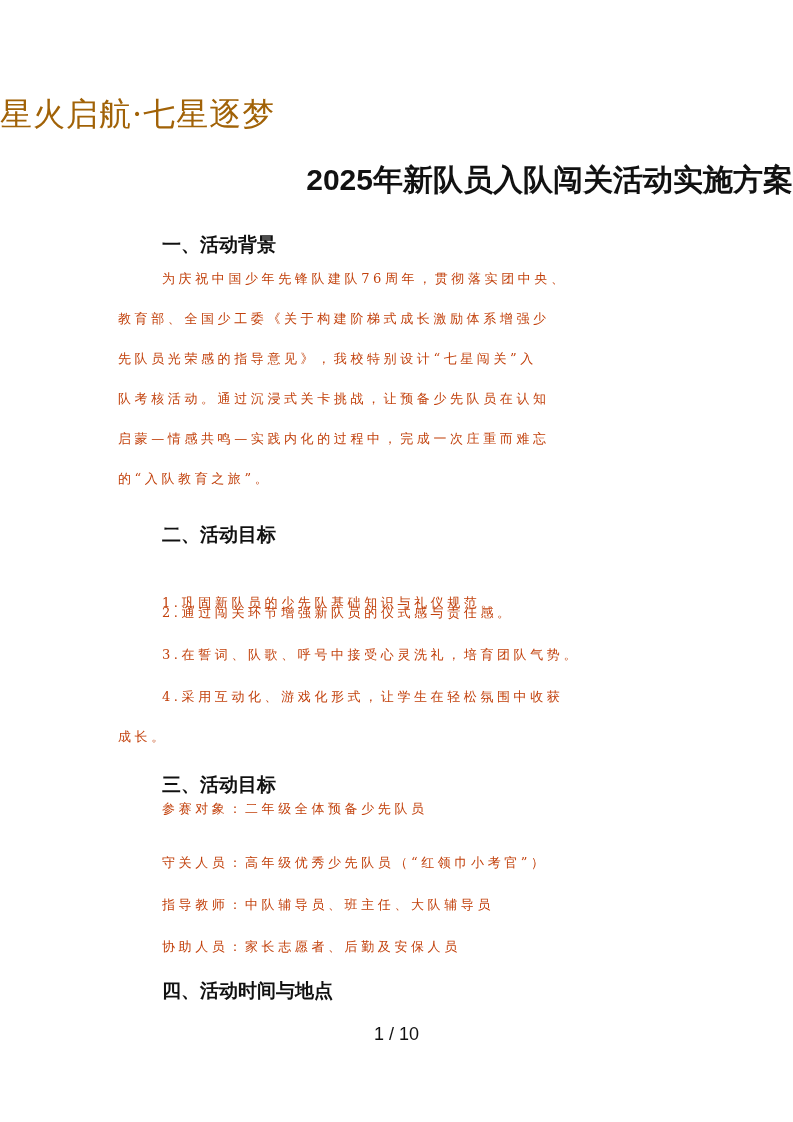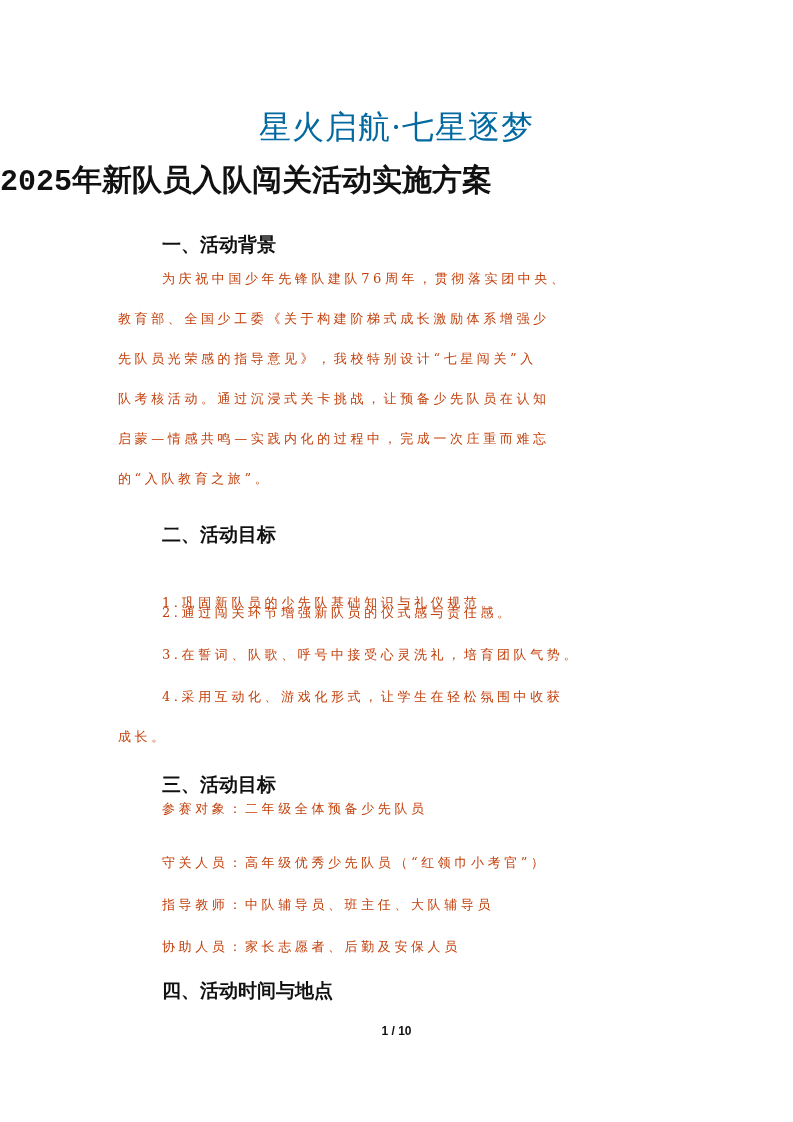--- a/index.html
+++ b/index.html
@@ -1,21 +1,21 @@
 <!DOCTYPE html>
 <html><head>
 <meta charset="utf-8">
 <style>
   html, body { margin:0; padding:0; background:#ffffff; }
   body { width:793px; height:1122px; position:relative; overflow:hidden; font-family:"DejaVu Serif", serif; color:#111; }
-  .title-red { position:absolute; top:106px; left:0; width:793px; text-align:center; color:#0369a1; font-family:"DejaVu Serif", serif; font-size:32px; letter-spacing:1px; }
-  .title-main { position:absolute; top:160px; left:0; width:793px; text-align:left; font-family:Liberation Mono, monospace; font-weight:bold; font-size:30px; color:#111; }
+  .title-red { position:absolute; top:93px; left:0; width:793px; color:#a16207; font-family:"DejaVu Serif", serif; font-size:32px; letter-spacing:1px; }
+  .title-main { position:absolute; top:160px; left:0; width:793px; text-align:right; font-family:Liberation Sans, sans-serif; font-weight:bold; font-size:30px; color:#111; }
   .h { position:absolute; left:162px; font-family:Liberation Mono, monospace; font-weight:bold; font-size:19px; color:#111; }
   .line { position:absolute; font-size:13px; color:#c2410c; letter-spacing:3.6px; white-space:nowrap; }
-  .footer { position:absolute; top:1024px; left:0; width:793px; text-align:center; font-family:"Liberation Sans", sans-serif; font-weight:bold; font-size:12px; color:#111; }
+  .footer { position:absolute; top:1024px; left:0; width:793px; text-align:center; font-family:"Liberation Sans", sans-serif; font-weight:normal; font-size:18px; color:#111; }
 </style>
 </head>
 <body>
 
 <div>
   <div class="title-red">星火启航·七星逐梦</div>
   <div class="title-main">2025年新队员入队闯关活动实施方案</div>
 
   <div class="h" style="top:232px">一、活动背景</div>
   <div class="line" style="top:270px;left:162px">为庆祝中国少年先锋队建队76周年，贯彻落实团中央、</div>

